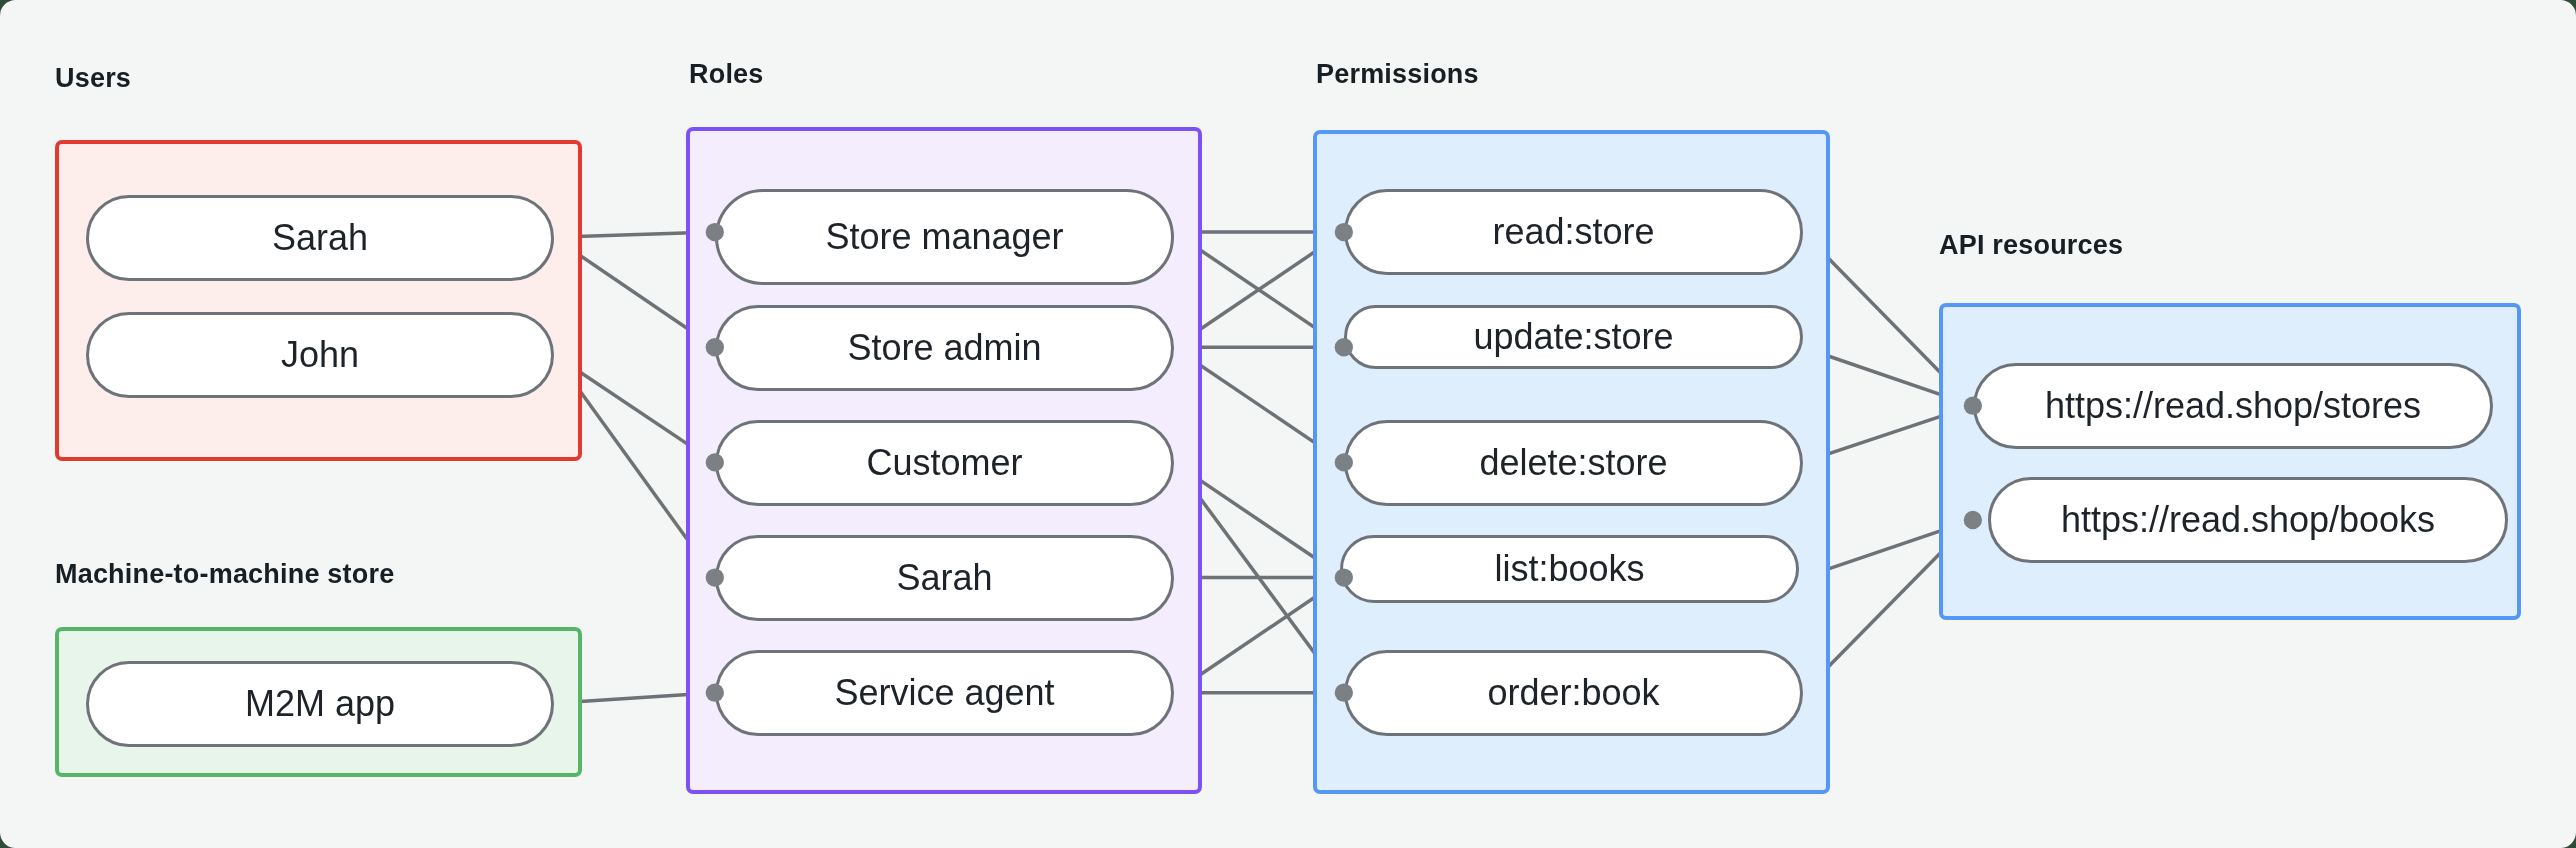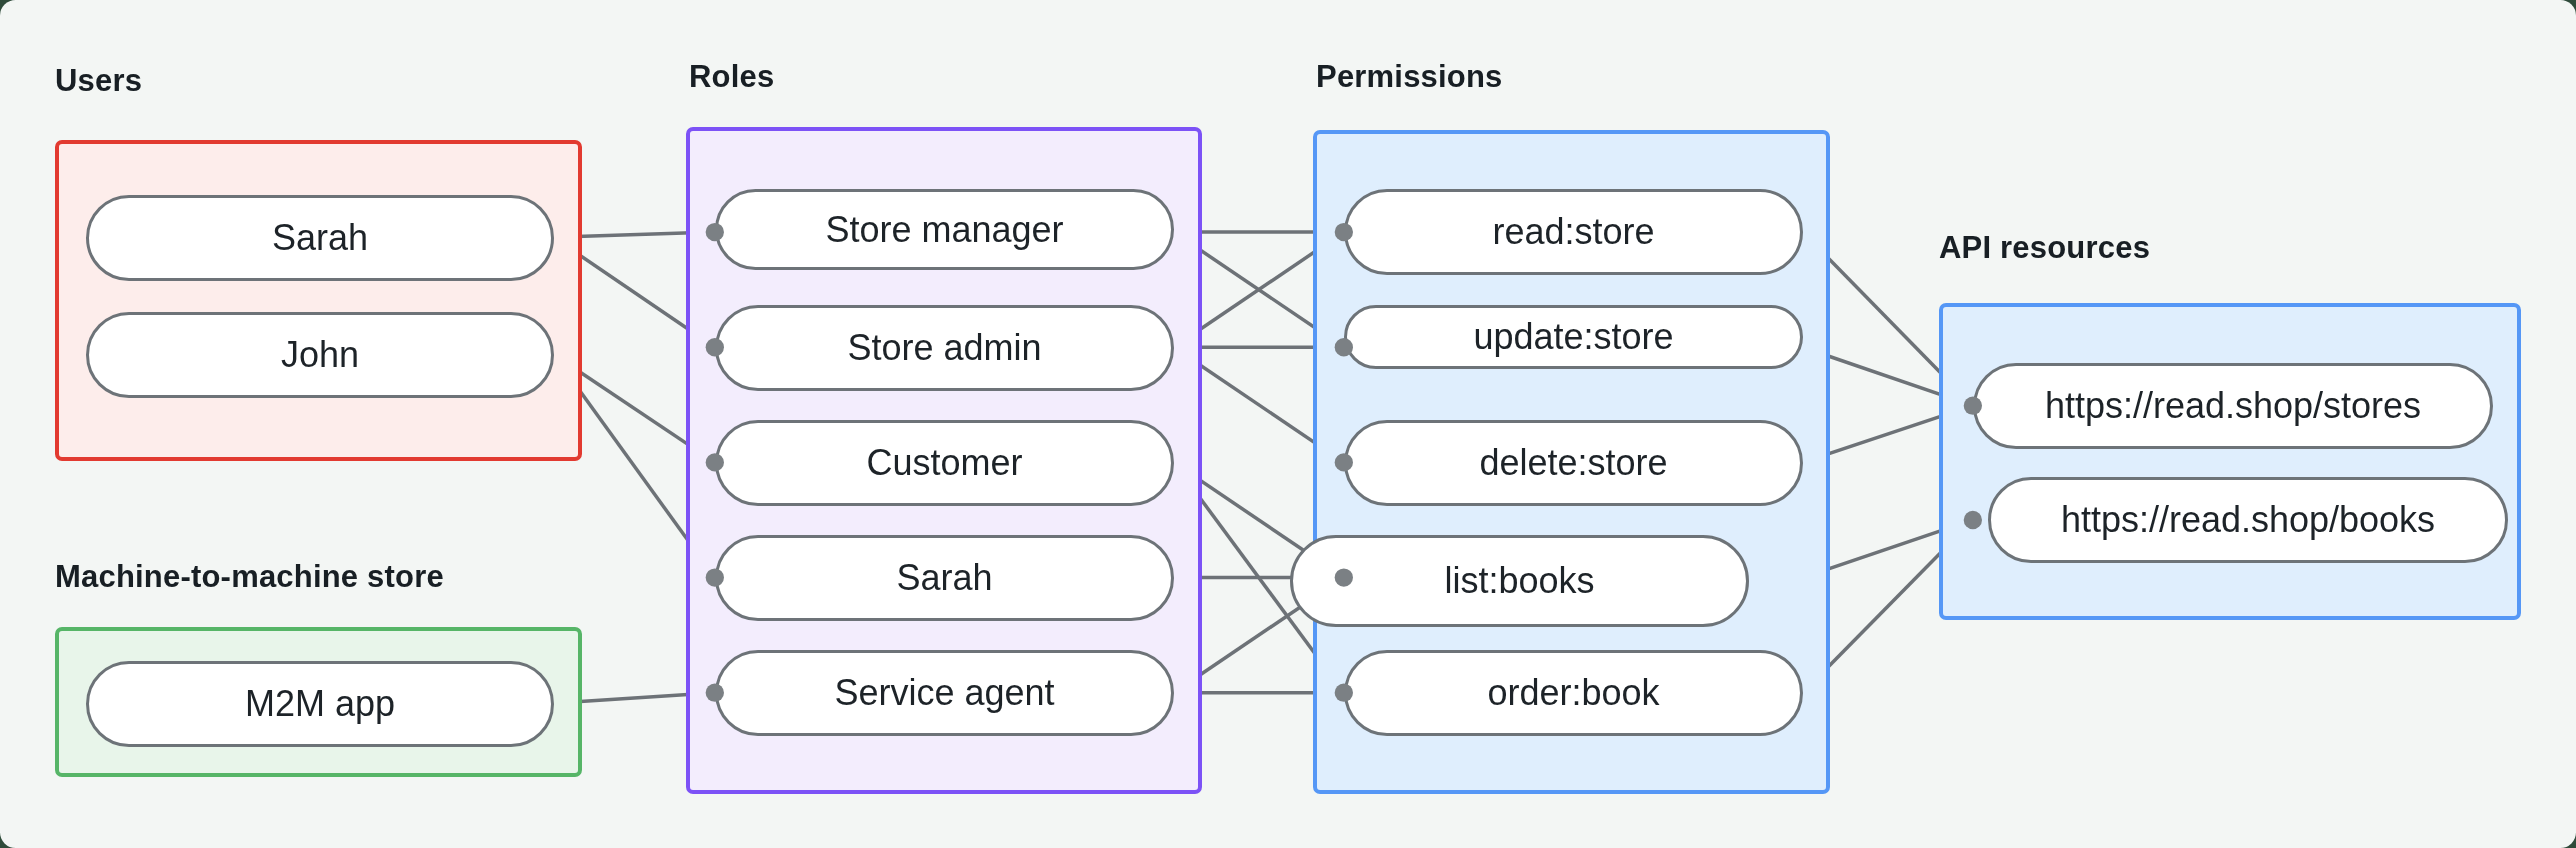--- a/index.html
+++ b/index.html
@@ -18,21 +18,21 @@
   }
   .edges-layer, .dots-layer {
     position: absolute;
     left: 0; top: 0;
     width: 2576px;
     height: 848px;
     pointer-events: none;
   }
   .group-label {
     position: absolute;
-    font-size: 31px;
+    font-size: 27px;
     font-weight: 600;
     color: #181f24;
     white-space: nowrap;
     letter-spacing: 0.2px;
   }
   .group-box {
     position: absolute;
     border: 4.4px solid #999;
     border-radius: 7px;
     box-sizing: border-box;
@@ -85,32 +85,32 @@
   <div class="group-box" style="left: 55px; top: 140px; width: 527px; height: 321px; border-color: rgb(226, 58, 48); background: rgb(253, 237, 235);"></div>
   <div class="pill" style="left:86px; top:195px; width:468px; height:86px;">Sarah</div>
   <div class="pill" style="left:86px; top:312px; width:468px; height:86px;">John</div>
 
   <div class="group-label" style="left:55px; top:559px;">Machine-to-machine store</div>
   <div class="group-box" style="left: 55px; top: 627px; width: 527px; height: 150px; border-color: rgb(86, 181, 103); background: rgb(232, 245, 234);"></div>
   <div class="pill" style="left:86px; top:661px; width:468px; height:86px;">M2M app</div>
 
   <div class="group-label" style="left:689px; top:59px;">Roles</div>
   <div class="group-box" style="left: 686px; top: 127px; width: 516px; height: 667px; border-color: rgb(124, 82, 246); background: rgb(243, 237, 253);"></div>
-  <div class="pill" style="left:715px; top:189px; width:459px; height:81px;">Store manager</div>
+  <div class="pill" style="left:715px; top:189px; width:459px; height:96px;">Store manager</div>
   <div class="pill" style="left:715px; top:305px; width:459px; height:86px;">Store admin</div>
   <div class="pill" style="left:715px; top:420px; width:459px; height:86px;">Customer</div>
   <div class="pill" style="left:715px; top:535px; width:459px; height:86px;">Sarah</div>
   <div class="pill" style="left:715px; top:650px; width:459px; height:86px;">Service agent</div>
 
   <div class="group-label" style="left:1316px; top:59px;">Permissions</div>
   <div class="group-box" style="left: 1313px; top: 130px; width: 517px; height: 664px; border-color: rgb(85, 151, 246); background: rgb(223, 238, 253);"></div>
   <div class="pill" style="left:1344px; top:189px; width:459px; height:86px;">read:store</div>
   <div class="pill" style="left:1344px; top:305px; width:459px; height:64px;">update:store</div>
   <div class="pill" style="left:1344px; top:420px; width:459px; height:86px;">delete:store</div>
-  <div class="pill" style="left:1290px; top:535px; width:459px; height:92px;">list:books</div>
+  <div class="pill" style="left:1340px; top:535px; width:459px; height:68px;">list:books</div>
   <div class="pill" style="left:1344px; top:650px; width:459px; height:86px;">order:book</div>
 
   <div class="group-label" style="left:1939px; top:230px;">API resources</div>
   <div class="group-box" style="left: 1939px; top: 303px; width: 582px; height: 317px; border-color: rgb(85, 151, 246); background: rgb(223, 238, 253);"></div>
   <div class="pill" style="left:1973px; top:363px; width:520px; height:86px;">https://read.shop/stores</div>
   <div class="pill" style="left:1988px; top:477px; width:520px; height:86px;">https://read.shop/books</div>
 
   <svg class="dots-layer" viewBox="0 0 2952 972">
       <circle cx="819" cy="266" r="10.5" fill="#7b8084"></circle>
       <circle cx="819" cy="398" r="10.5" fill="#7b8084"></circle>

